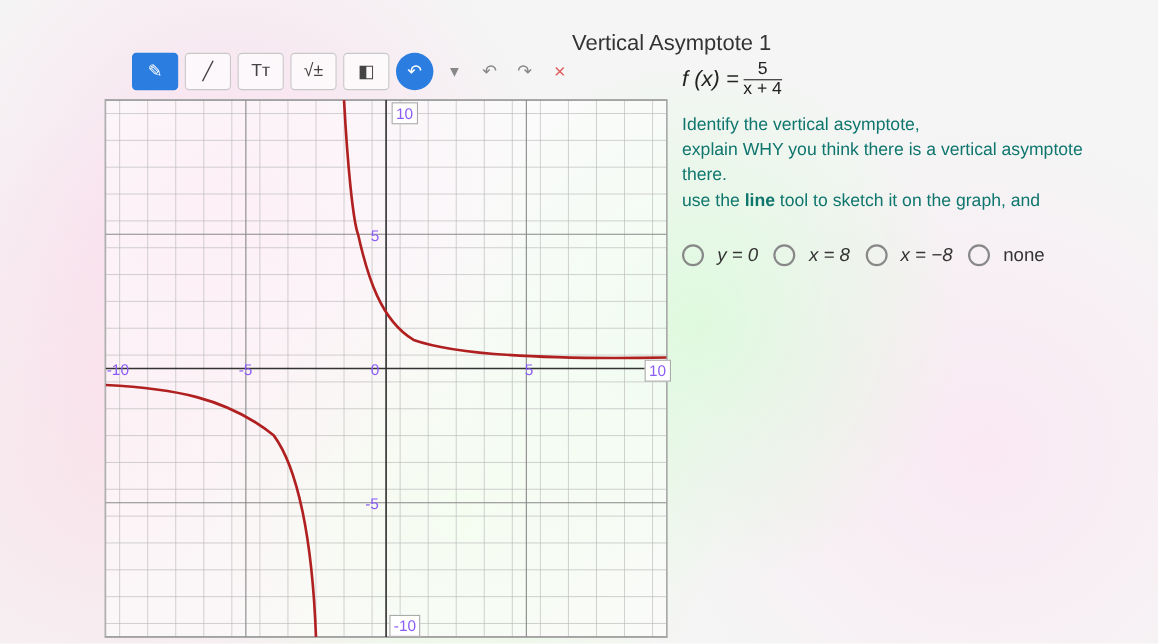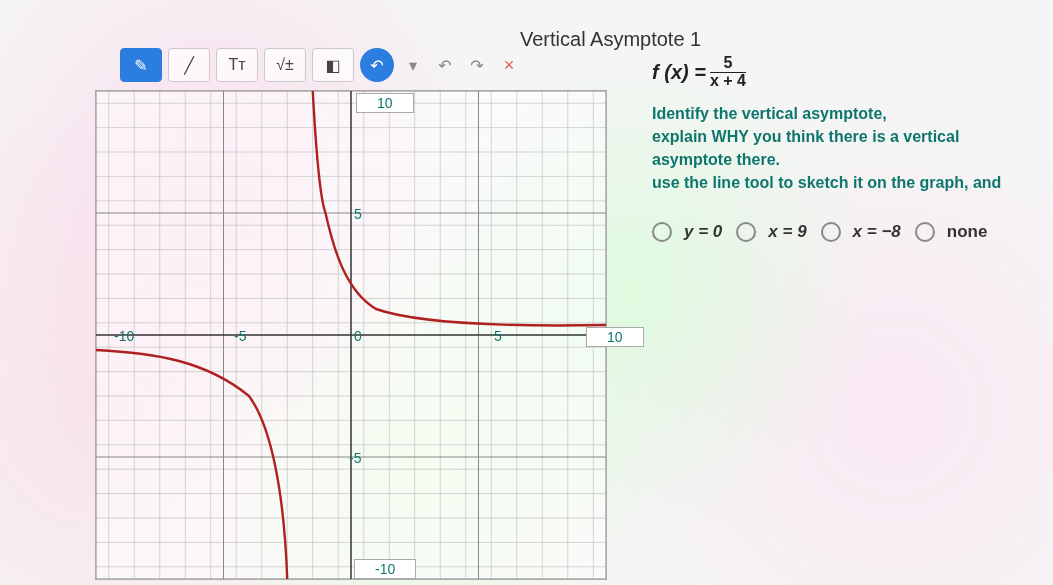--- a/index.html
+++ b/index.html
@@ -73,23 +73,22 @@
     top: 90px;
     left: 95px;
     width: 512px;
     height: 490px;
     border: 1px solid #aaa;
     background: rgba(255,255,255,0.55);
   }
   .content {
     position: absolute;
     top: 55px;
-    left: 652px;
+    left: 620px;
     width: 380px;
-    font-weight: bold;
   }
   .fx {
     font-size: 20px;
     font-style: italic;
     color: #222;
     margin-bottom: 12px;
     display:flex;
     align-items:center;
     gap:4px;
   }
@@ -100,24 +99,24 @@
   .opt { display:flex; align-items:center; gap:12px; cursor:pointer; }
   .radio {
     width:20px; height:20px; border:2px solid #888; border-radius:50%;
     flex-shrink:0;
   }
   .opt-label { font-size:17px; font-style:italic;}
   .opt-label.plain { font-style:normal;}
   .axis-label {
     position:absolute;
     font-size:14px;
-    color:#0f766e;
+    color:#8b5cf6;
     background:#fff;
     border:1px solid #aaa;
-    padding:1px 20px;
+    padding:1px 3px;
   }
 </style>
 </head>
 <body>
 
 <div class="title">Vertical Asymptote 1</div>
 
 <div class="toolbar">
   <div class="tool primary">
       <span>✎</span>
@@ -245,21 +244,21 @@
       <span>use the </span><b>line</b><span> tool to sketch it on the graph, and</span>
     </div>
   </div>
   <div class="options">
     <div class="opt">
       <div class="radio"></div>
       <span class="opt-label">y = 0</span>
     </div>
     <div class="opt">
       <div class="radio"></div>
-      <span class="opt-label">x = 9</span>
+      <span class="opt-label">x = 8</span>
     </div>
     <div class="opt">
       <div class="radio"></div>
       <span class="opt-label">x = −8</span>
     </div>
     <div class="opt">
       <div class="radio"></div>
       <span class="opt-label plain">none</span>
     </div>
   </div>

